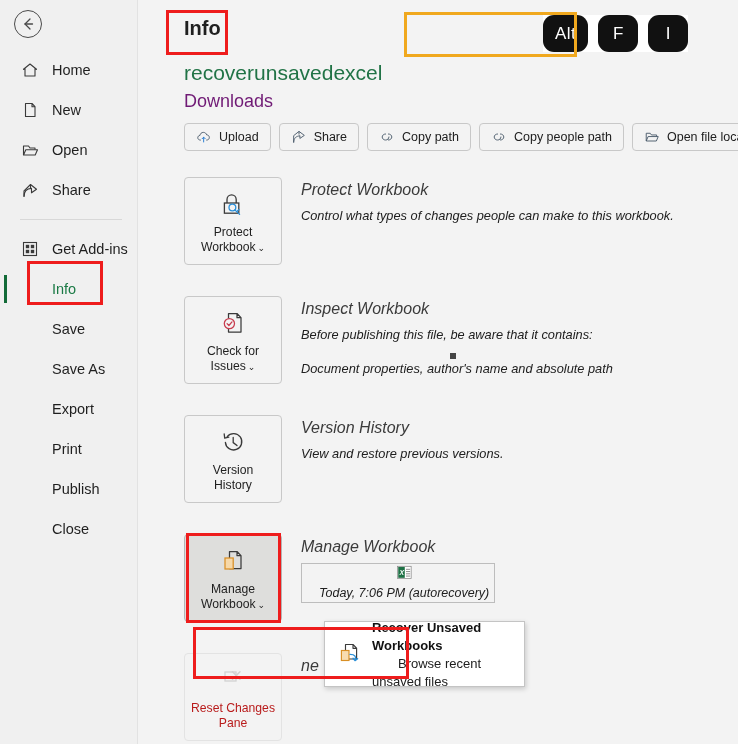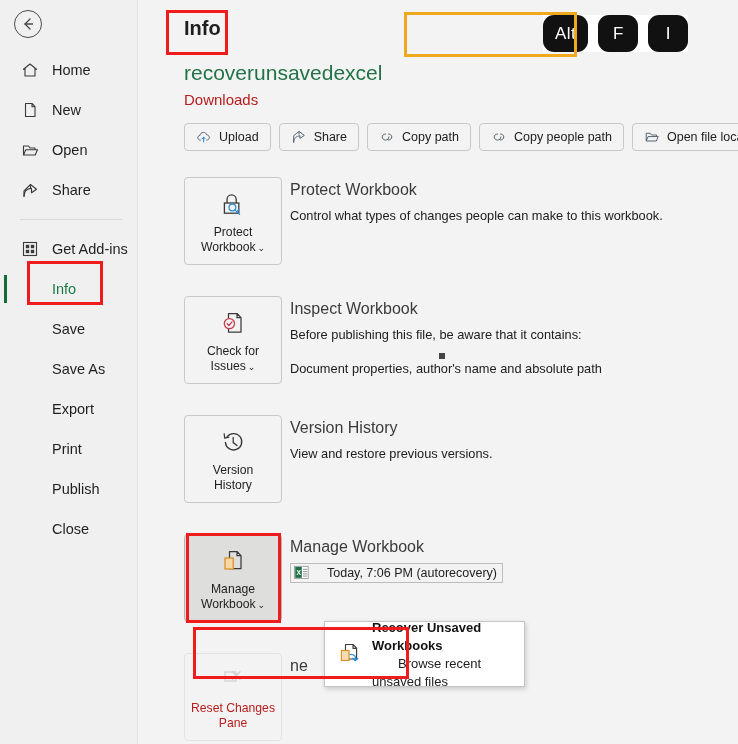--- a/index.html
+++ b/index.html
@@ -71,21 +71,21 @@
     display: flex; align-items: center; justify-content: center;
     font-size: 17px; letter-spacing: 0.5px;
     padding: 0 12px;
   }
   .file-name {
     position: absolute; left: 46px; top: 61px;
     font-size: 21px; color: #217346;
   }
   .file-loc {
     position: absolute; left: 46px; top: 91px;
-    font-size: 15px; color: #b91c1c;
+    font-size: 18px; color: #701a75;
   }
 
   .toolbar {
     position: absolute; left: 46px; top: 123px;
     display: flex; gap: 8px;
   }
   .tb-btn {
     height: 28px; border: 1px solid #c8c8c8; border-radius: 4px;
     background: #f3f3f3; color: #202020;
     display: flex; align-items: center; gap: 7px;
@@ -105,32 +105,32 @@
   }
   .big-btn.pressed { background: #dededc; border-color: #b5b5b5; }
   .big-btn.disabled { border-color: #e3e3e3; background: #f3f3f3; }
   .big-btn .bico { height: 34px; display:flex; align-items:center; justify-content:center; margin-bottom: 4px;}
   .big-btn .blabel {
     font-size: 12.2px; color: #1f1f1f; text-align: center; line-height: 15px;
   }
   .big-btn.disabled .blabel { color: #b91c1c; }
   .chev { font-size: 9px; margin-left: 2px; }
 
-  .sec-body { margin-left: 8px; padding-top: 4px; }
+  .sec-body { margin-left: 19px; padding-top: 4px; font-style: italic; }
   .sec-title { font-size: 16px; color: #3b3b3b; margin-bottom: 7px; }
   .sec-desc { font-size: 12.8px; color: #202020; line-height: 19px; }
   .bullet-row { display: flex; align-items: center; margin-top: 3px; flex-direction: column; }
   .bullet-sq {
     width: 6px; height: 6px; background: #444; flex: 0 0 6px;
     margin: 6px 14px 0 6px;
   }
   .autorec {
-    display: inline-flex; align-items: center; gap: 18px;
+    display: inline-flex; align-items: center; gap: 6px;
     border: 1px solid #bdbdbd; background: #f3f3f3;
-    padding: 1px 5px 2px 3px; font-size: 12.5px; color: #202020;
+    padding: 1px 5px 2px 17px; font-size: 12.5px; color: #202020; flex-direction: column;
   }
 
   
   .dropdown {
     position: absolute; left: 186px; top: 621px;
     width: 201px; height: 66px;
     background: #ffffff;
     border: 1px solid #c4c4c4;
     box-shadow: 1px 2px 5px rgba(0,0,0,0.18);
     z-index: 40;

